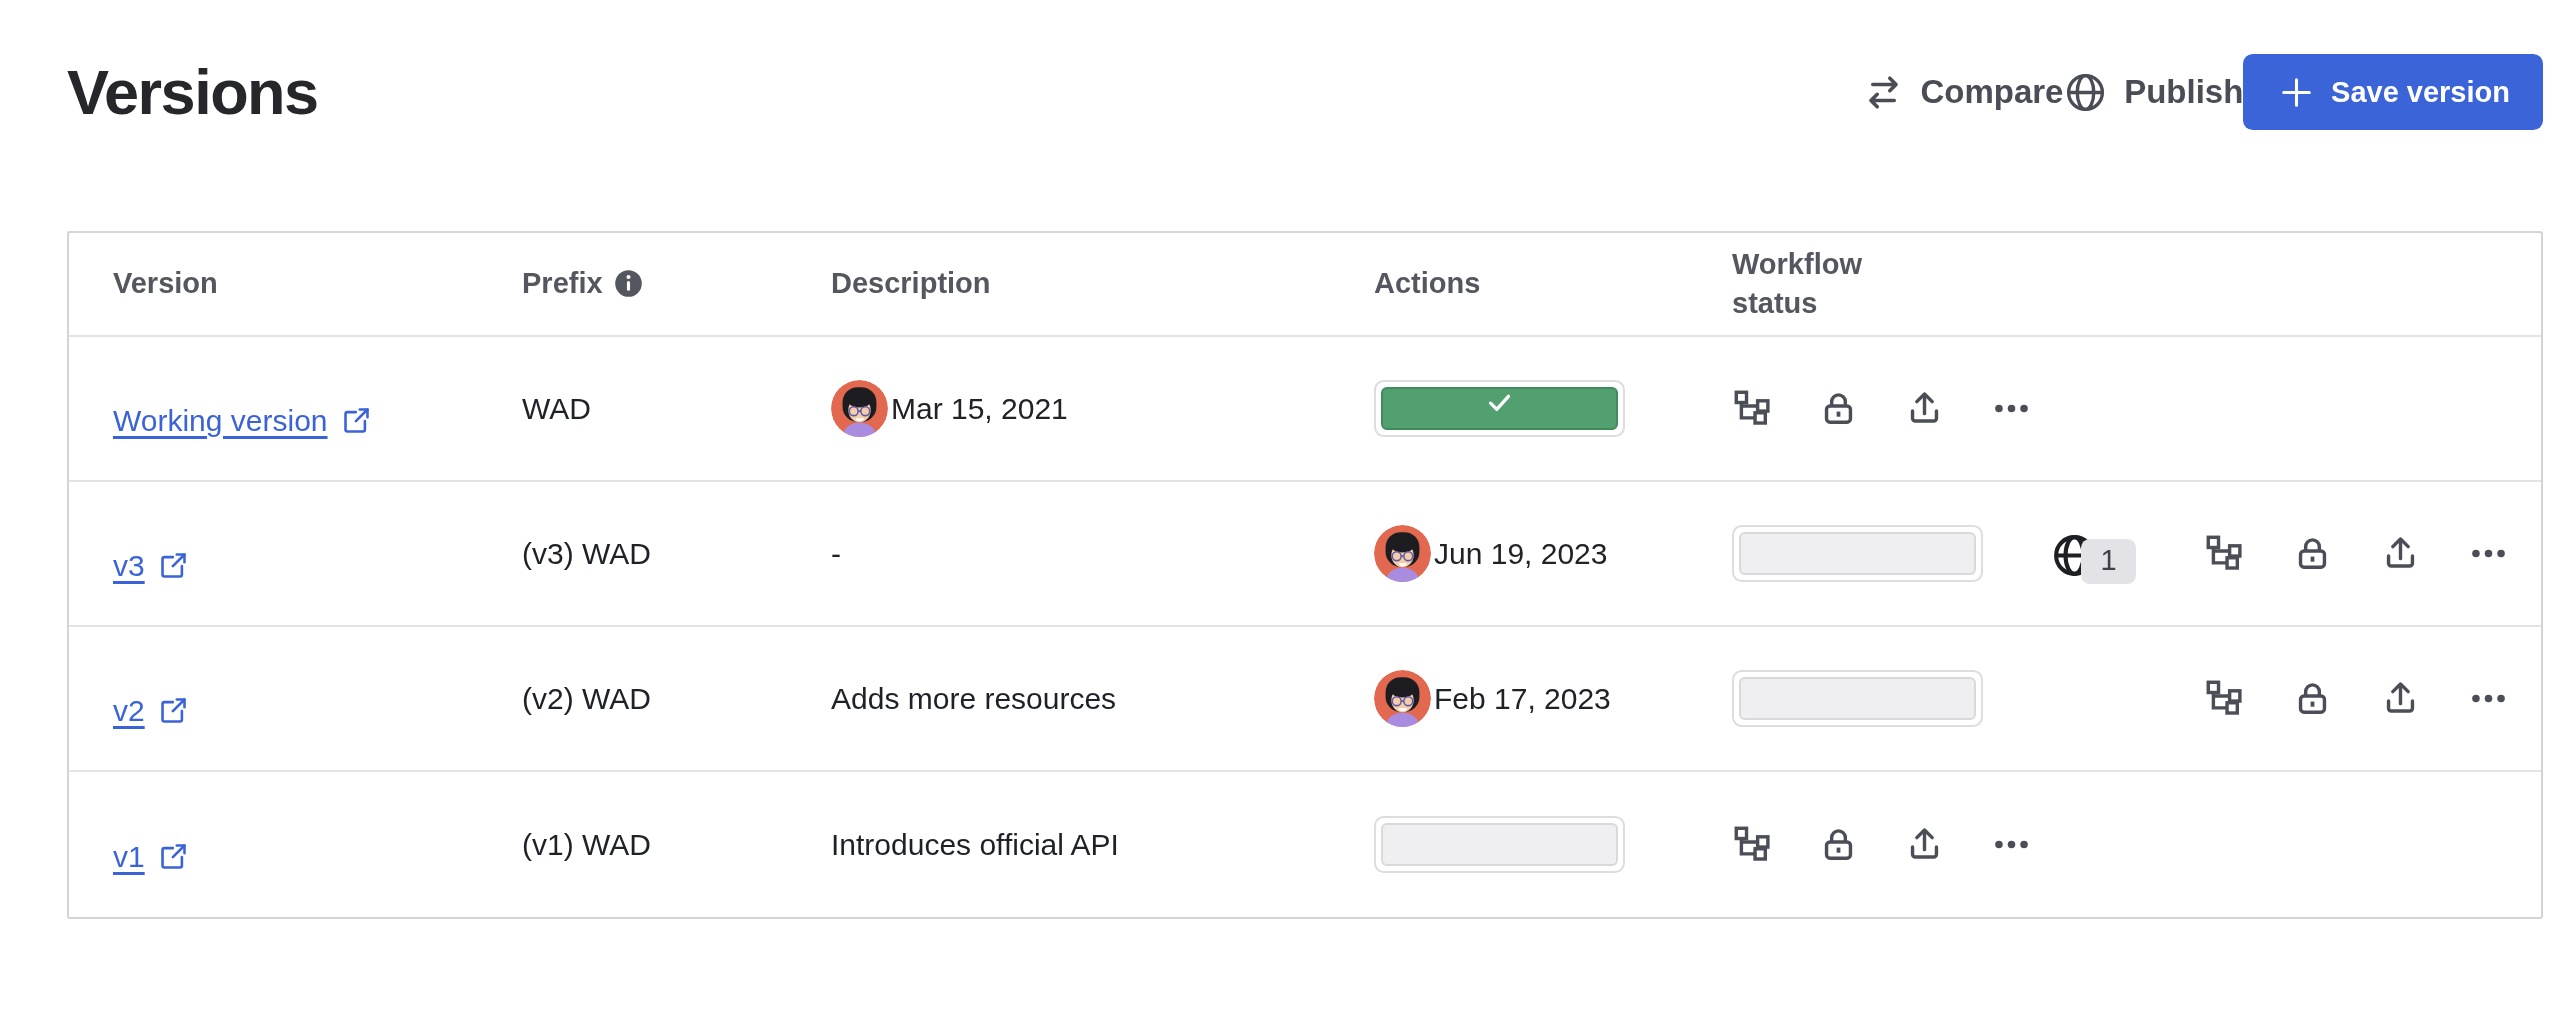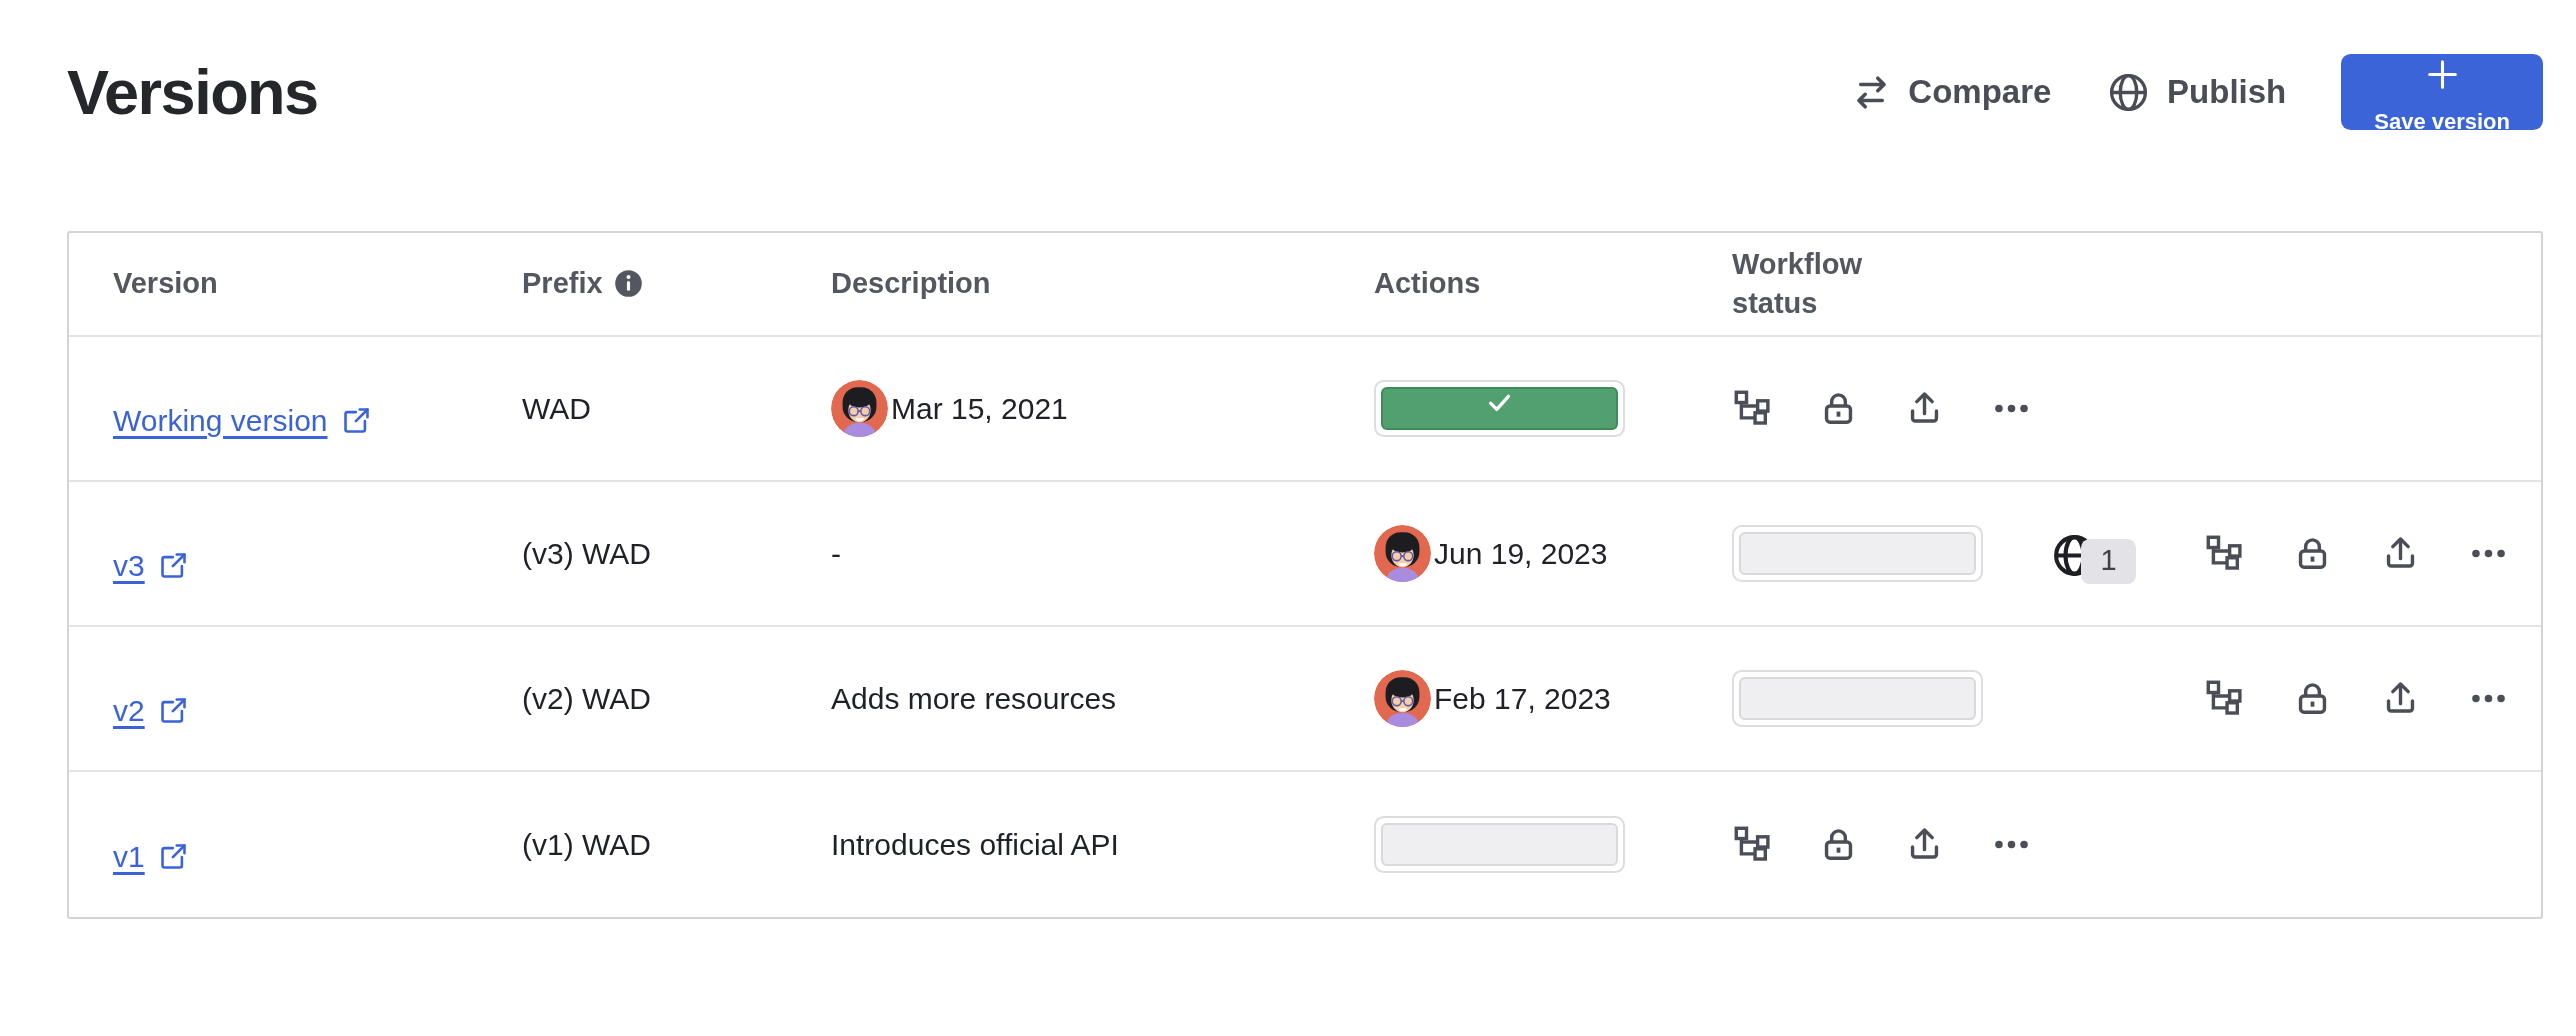--- a/index.html
+++ b/index.html
@@ -9,32 +9,32 @@
     font-family:"Liberation Sans","DejaVu Sans",sans-serif;
     color:#1F2128;
     position:relative;
     overflow:hidden;
   }
   .page { padding:43px 33px 0 67px; }
 
   
   .page-header { display:flex; align-items:center; justify-content:space-between; height:98px; }
   .page-title { font-size:63px; font-weight:700; letter-spacing:-1.5px; color:#26272B; }
-  .header-actions { display:flex; align-items:center; gap:55px; }
+  .header-actions { display:flex; align-items:center; }
   .ghost-btn {
     display:flex; align-items:center; gap:15.7px;
     background:none; border:none; cursor:pointer;
     font-family:inherit; font-size:33px; font-weight:600; color:#4A4D55;
   }
   .ghost-btn svg { display:block; }
   .primary-btn {
     display:flex; align-items:center; gap:13.7px;
     background:#3A64D8; border:none; border-radius:9.8px;
     height:76px; padding:0 33px; cursor:pointer;
-    font-family:inherit; font-size:22px; font-weight:600; color:#ffffff;flex-direction:column;
+    font-family:inherit; font-size:29px; font-weight:600; color:#ffffff;
   }
   .primary-btn svg { display:block; }
 
   
   .table {
     margin-top:90px;
     border:2px solid #D4D4D7;
     border-radius:2.9px;
     background:#fff;
   }

